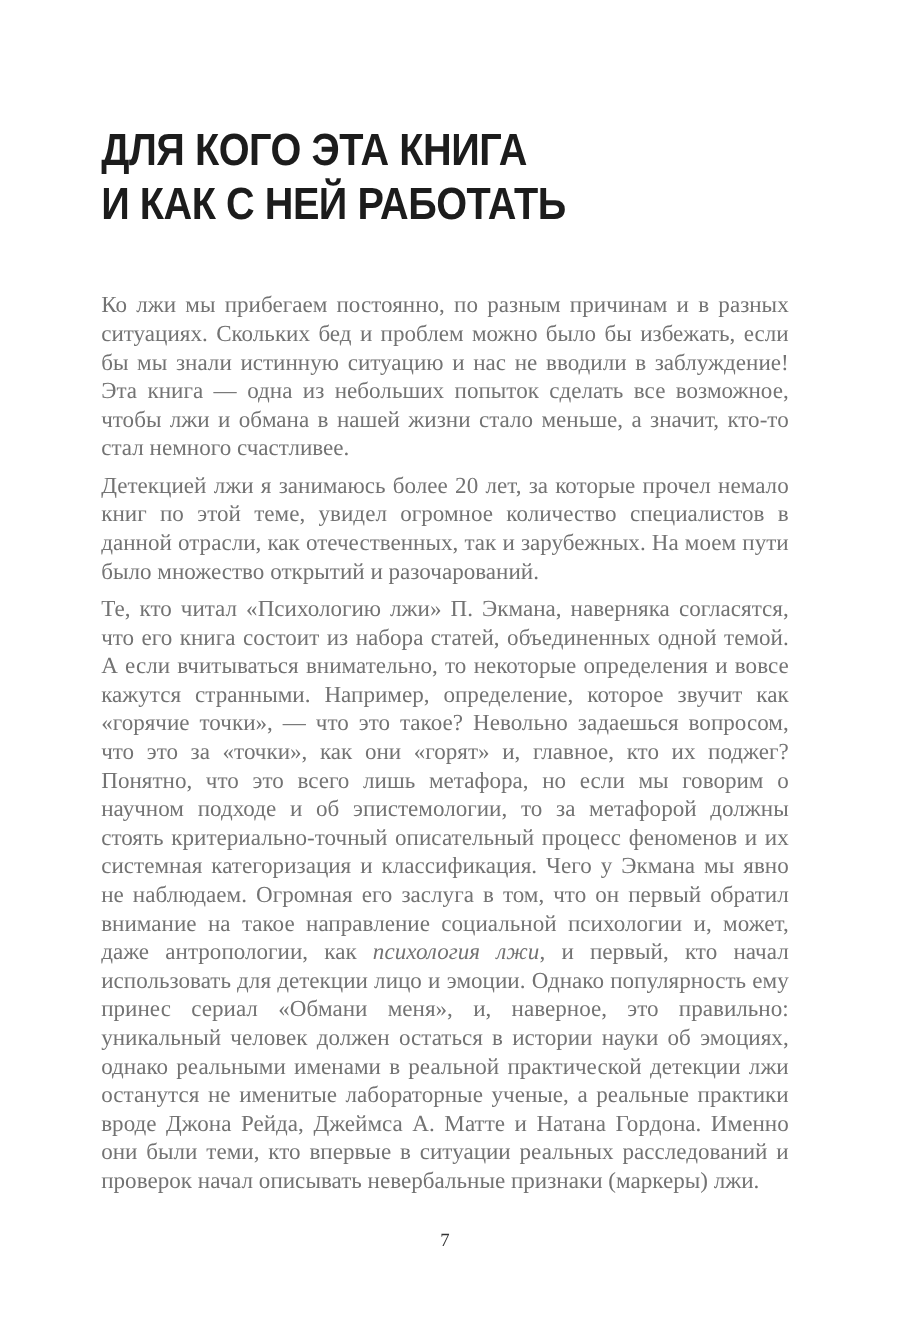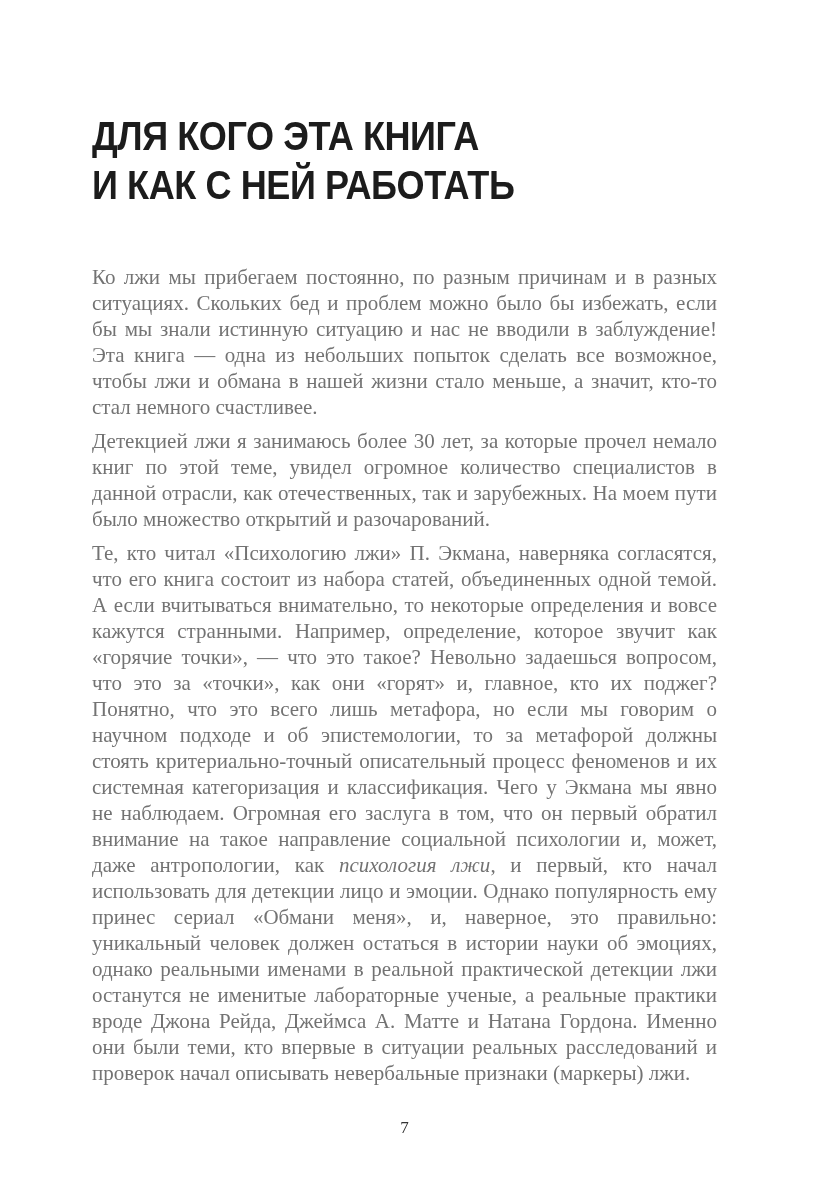--- a/index.html
+++ b/index.html
@@ -67,18 +67,18 @@
 <body>
 
 <div class="book-page">
   <div class="content">
     <h1 class="chapter-heading">
       <span class="line">ДЛЯ КОГО ЭТА КНИГА</span>
       <span class="line">И КАК С НЕЙ РАБОТАТЬ</span>
     </h1>
     <div class="body-text">
         <p class="para"><span>Ко лжи мы прибегаем постоянно, по разным причинам и в разных ситуациях. Скольких бед и проблем можно было бы избежать, если бы мы знали истинную ситуацию и нас не вводили в заблуждение! Эта книга — одна из небольших попыток сделать все возможное, чтобы лжи и обмана в нашей жизни стало меньше, а значит, кто-то стал немного счастливее.</span></p>
-        <p class="para"><span>Детекцией лжи я занимаюсь более 30 лет, за которые прочел немало книг по этой теме, увидел огромное количество специалистов в данной отрасли, как отечественных, так и зарубежных. На моем пути было множество открытий и разочарований.</span></p>
+        <p class="para"><span>Детекцией лжи я занимаюсь более 20 лет, за которые прочел немало книг по этой теме, увидел огромное количество специалистов в данной отрасли, как отечественных, так и зарубежных. На моем пути было множество открытий и разочарований.</span></p>
         <p class="para"><span>Те, кто читал «Психологию лжи» П. Экмана, наверняка согласятся, что его книга состоит из набора статей, объединенных одной темой. А если вчитываться внимательно, то некоторые определения и вовсе кажутся странными. Например, определение, которое звучит как «горячие точки», — что это такое? Невольно задаешься вопросом, что это за «точки», как они «горят» и, главное, кто их поджег? Понятно, что это всего лишь метафора, но если мы говорим о научном подходе и об эпистемологии, то за метафорой должны стоять критериально-точный описательный процесс феноменов и их системная категоризация и классификация. Чего у Экмана мы явно не наблюдаем. Огромная его заслуга в том, что он первый обратил внимание на такое направление социальной психологии и, может, даже антропологии, как </span><em>психология лжи</em><span>, и первый, кто начал использовать для детекции лицо и эмоции. Однако популярность ему принес сериал «Обмани меня», и, наверное, это правильно: уникальный человек должен остаться в истории науки об эмоциях, однако реальными именами в реальной практической детекции лжи останутся не именитые лабораторные ученые, а реальные практики вроде Джона Рейда, Джеймса А. Матте и Натана Гордона. Именно они были теми, кто впервые в ситуации реальных расследований и проверок начал описывать невербальные признаки (маркеры) лжи.</span></p>
       </div>
   </div>
   <div class="page-number">7</div>
 </div>
 
 </body></html>

